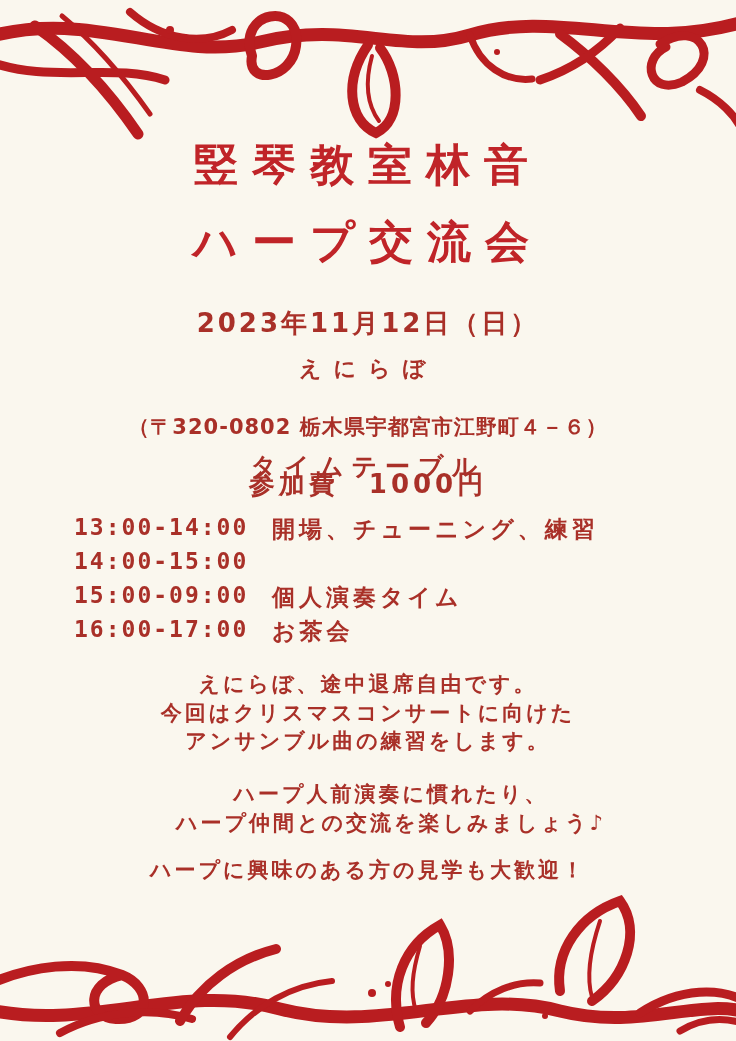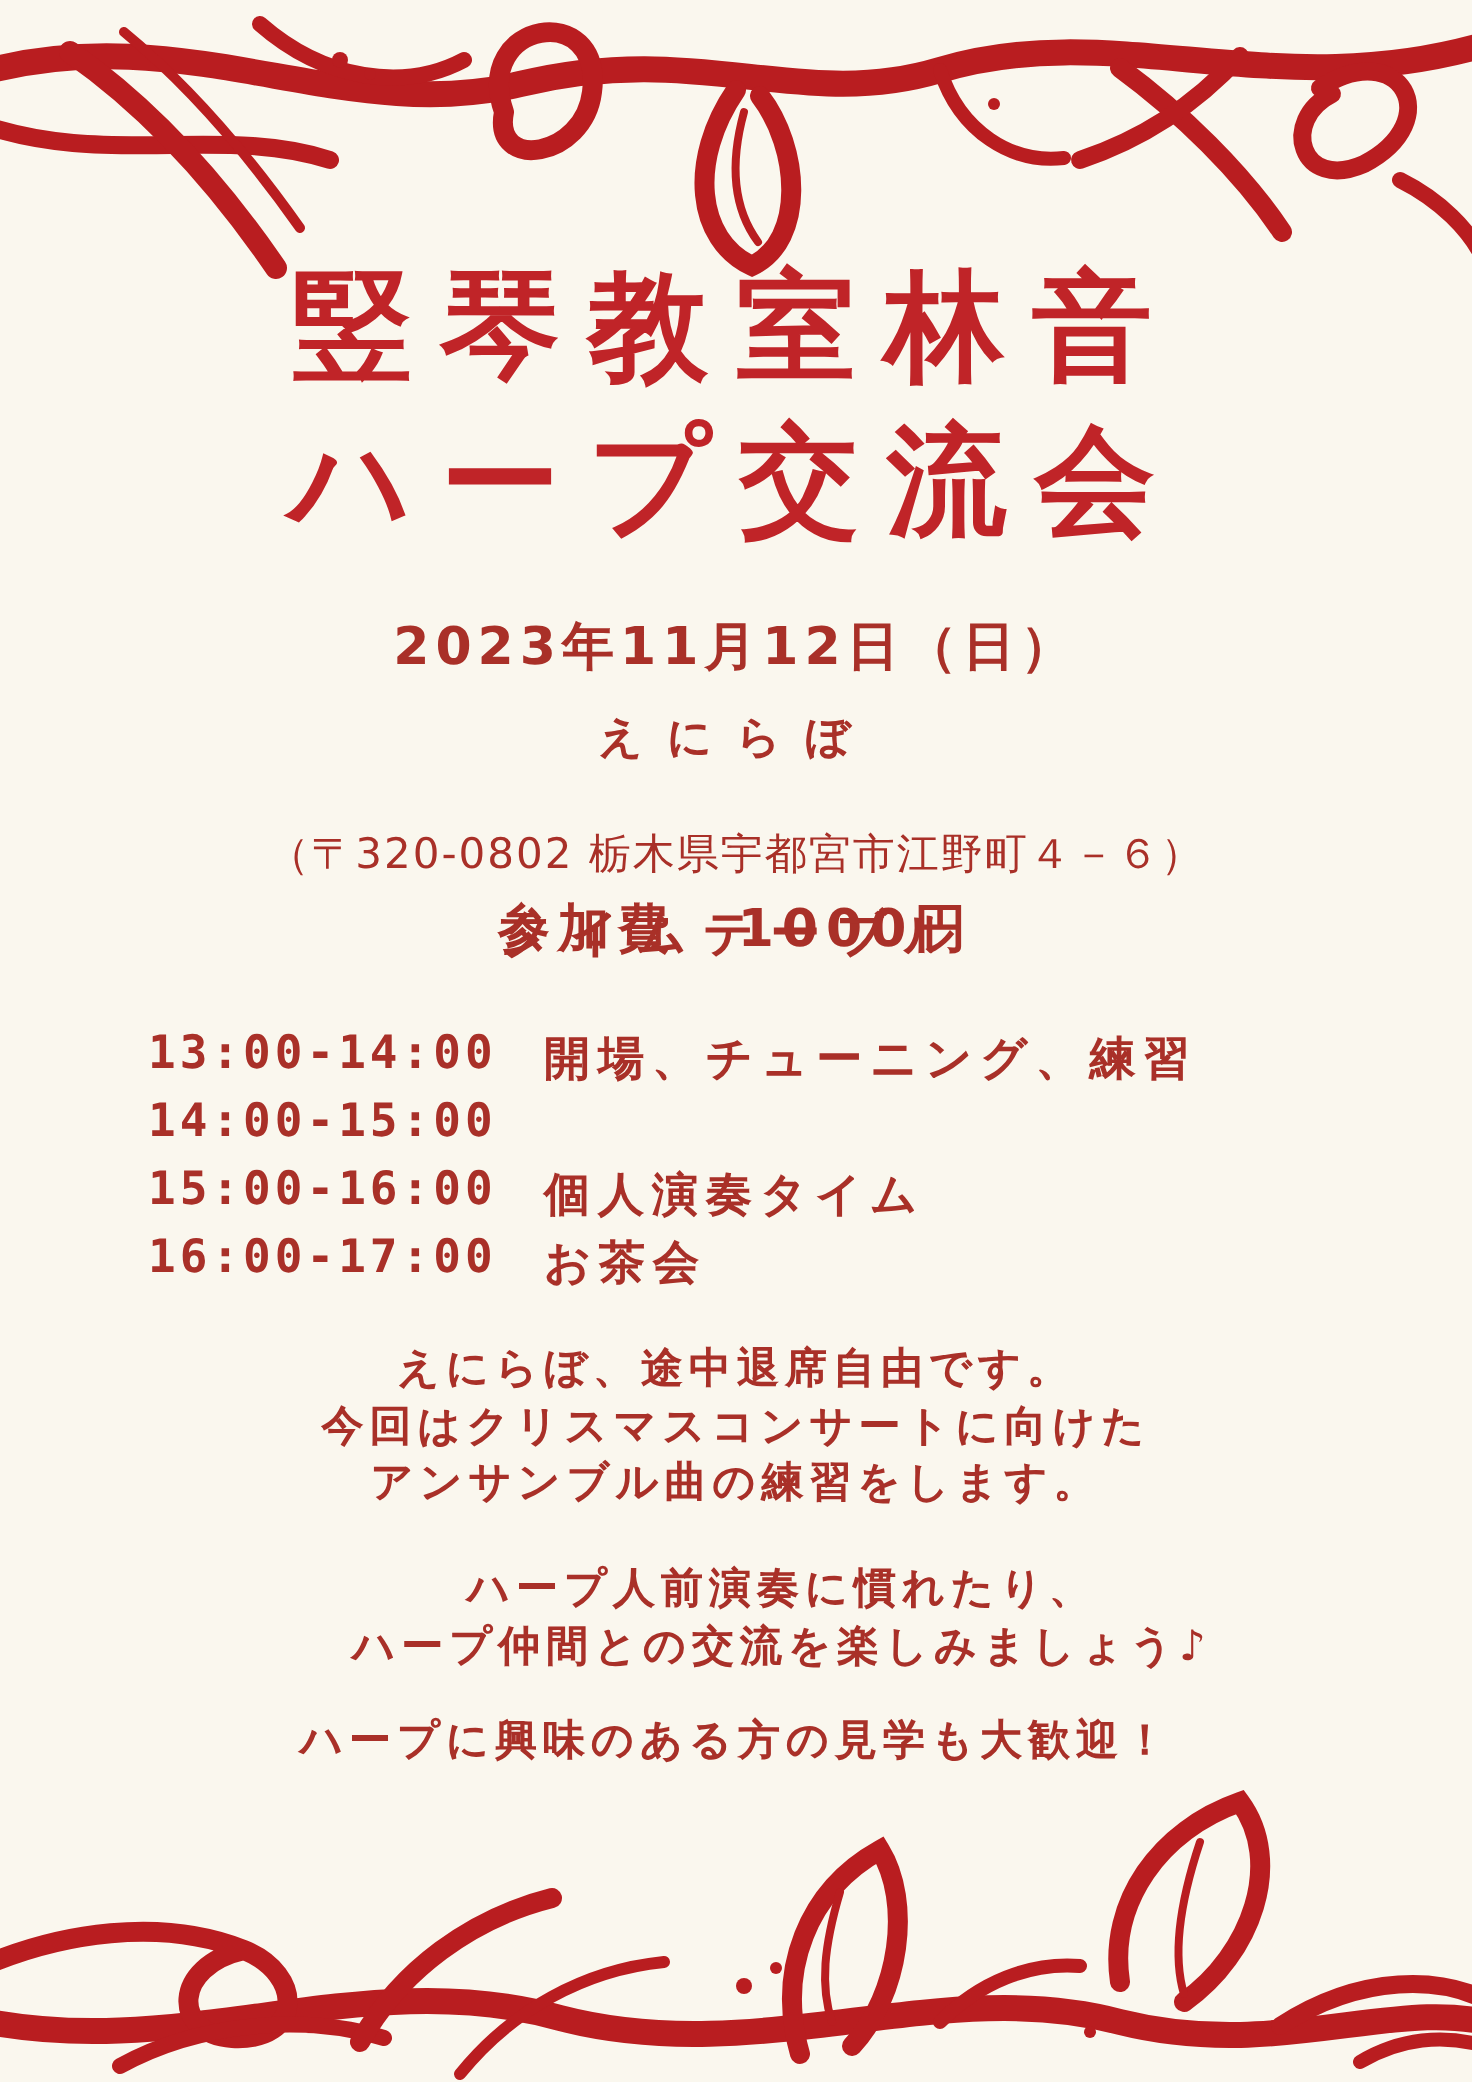--- a/index.html
+++ b/index.html
@@ -13,35 +13,35 @@
   .ornament { position:absolute; left:0; width:736px; pointer-events:none; }
   .ornament.top { top:0; height:140px; }
   .ornament.bottom { bottom:0; height:150px; }
   .ornament svg { display:block; width:100%; height:100%; }
 
   .title-block {
     position:absolute; top:126px; left:0; width:736px;
     text-align:center;
     color:#c02428;
     font-weight:bold;
-    font-size:60px;
+    font-size:44px;
     line-height:77px;
     letter-spacing:14px;
     white-space:nowrap;
   }
 
   .info-block {
     position:absolute; top:306px; left:0; width:736px;
     text-align:center;
     color:#a93028;
     white-space:nowrap;
   }
   .info-date    { font-size:26px; letter-spacing:3px; font-weight:bold; margin-bottom:13px; }
   .info-venue   { font-size:22px; letter-spacing:12px; font-weight:bold; margin-bottom:29px; }
-  .info-address { font-size:21px; letter-spacing:1px; font-weight:normal; margin-bottom:6px; }
+  .info-address { font-size:21px; letter-spacing:1px; font-weight:bold; margin-bottom:26px; }
   .info-fee     { font-size:26px; letter-spacing:4px; font-weight:bold; }
 
   .timetable-heading {
     position:absolute; top:450px; left:0; width:736px;
     text-align:center;
     color:#a93028;
     font-size:25px; font-weight:bold; letter-spacing:8px;
   }
 
   .schedule {
@@ -114,21 +114,21 @@
 
 <div class="schedule">
   <div class="row">
     <span class="time">13:00-14:00</span>
     <span class="activity">開場、チューニング、練習</span>
   </div>
   <div class="row">
     <span class="time">14:00-15:00</span>
   </div>
   <div class="row">
-    <span class="time">15:00-16:00</span>
+    <span class="time">15:00-09:00</span>
     <span class="activity">個人演奏タイム</span>
   </div>
   <div class="row">
     <span class="time">16:00-17:00</span>
     <span class="activity">お茶会</span>
   </div>
 </div>
 
 <div class="notes p1">
   <div>えにらぼ、途中退席自由です。</div>

